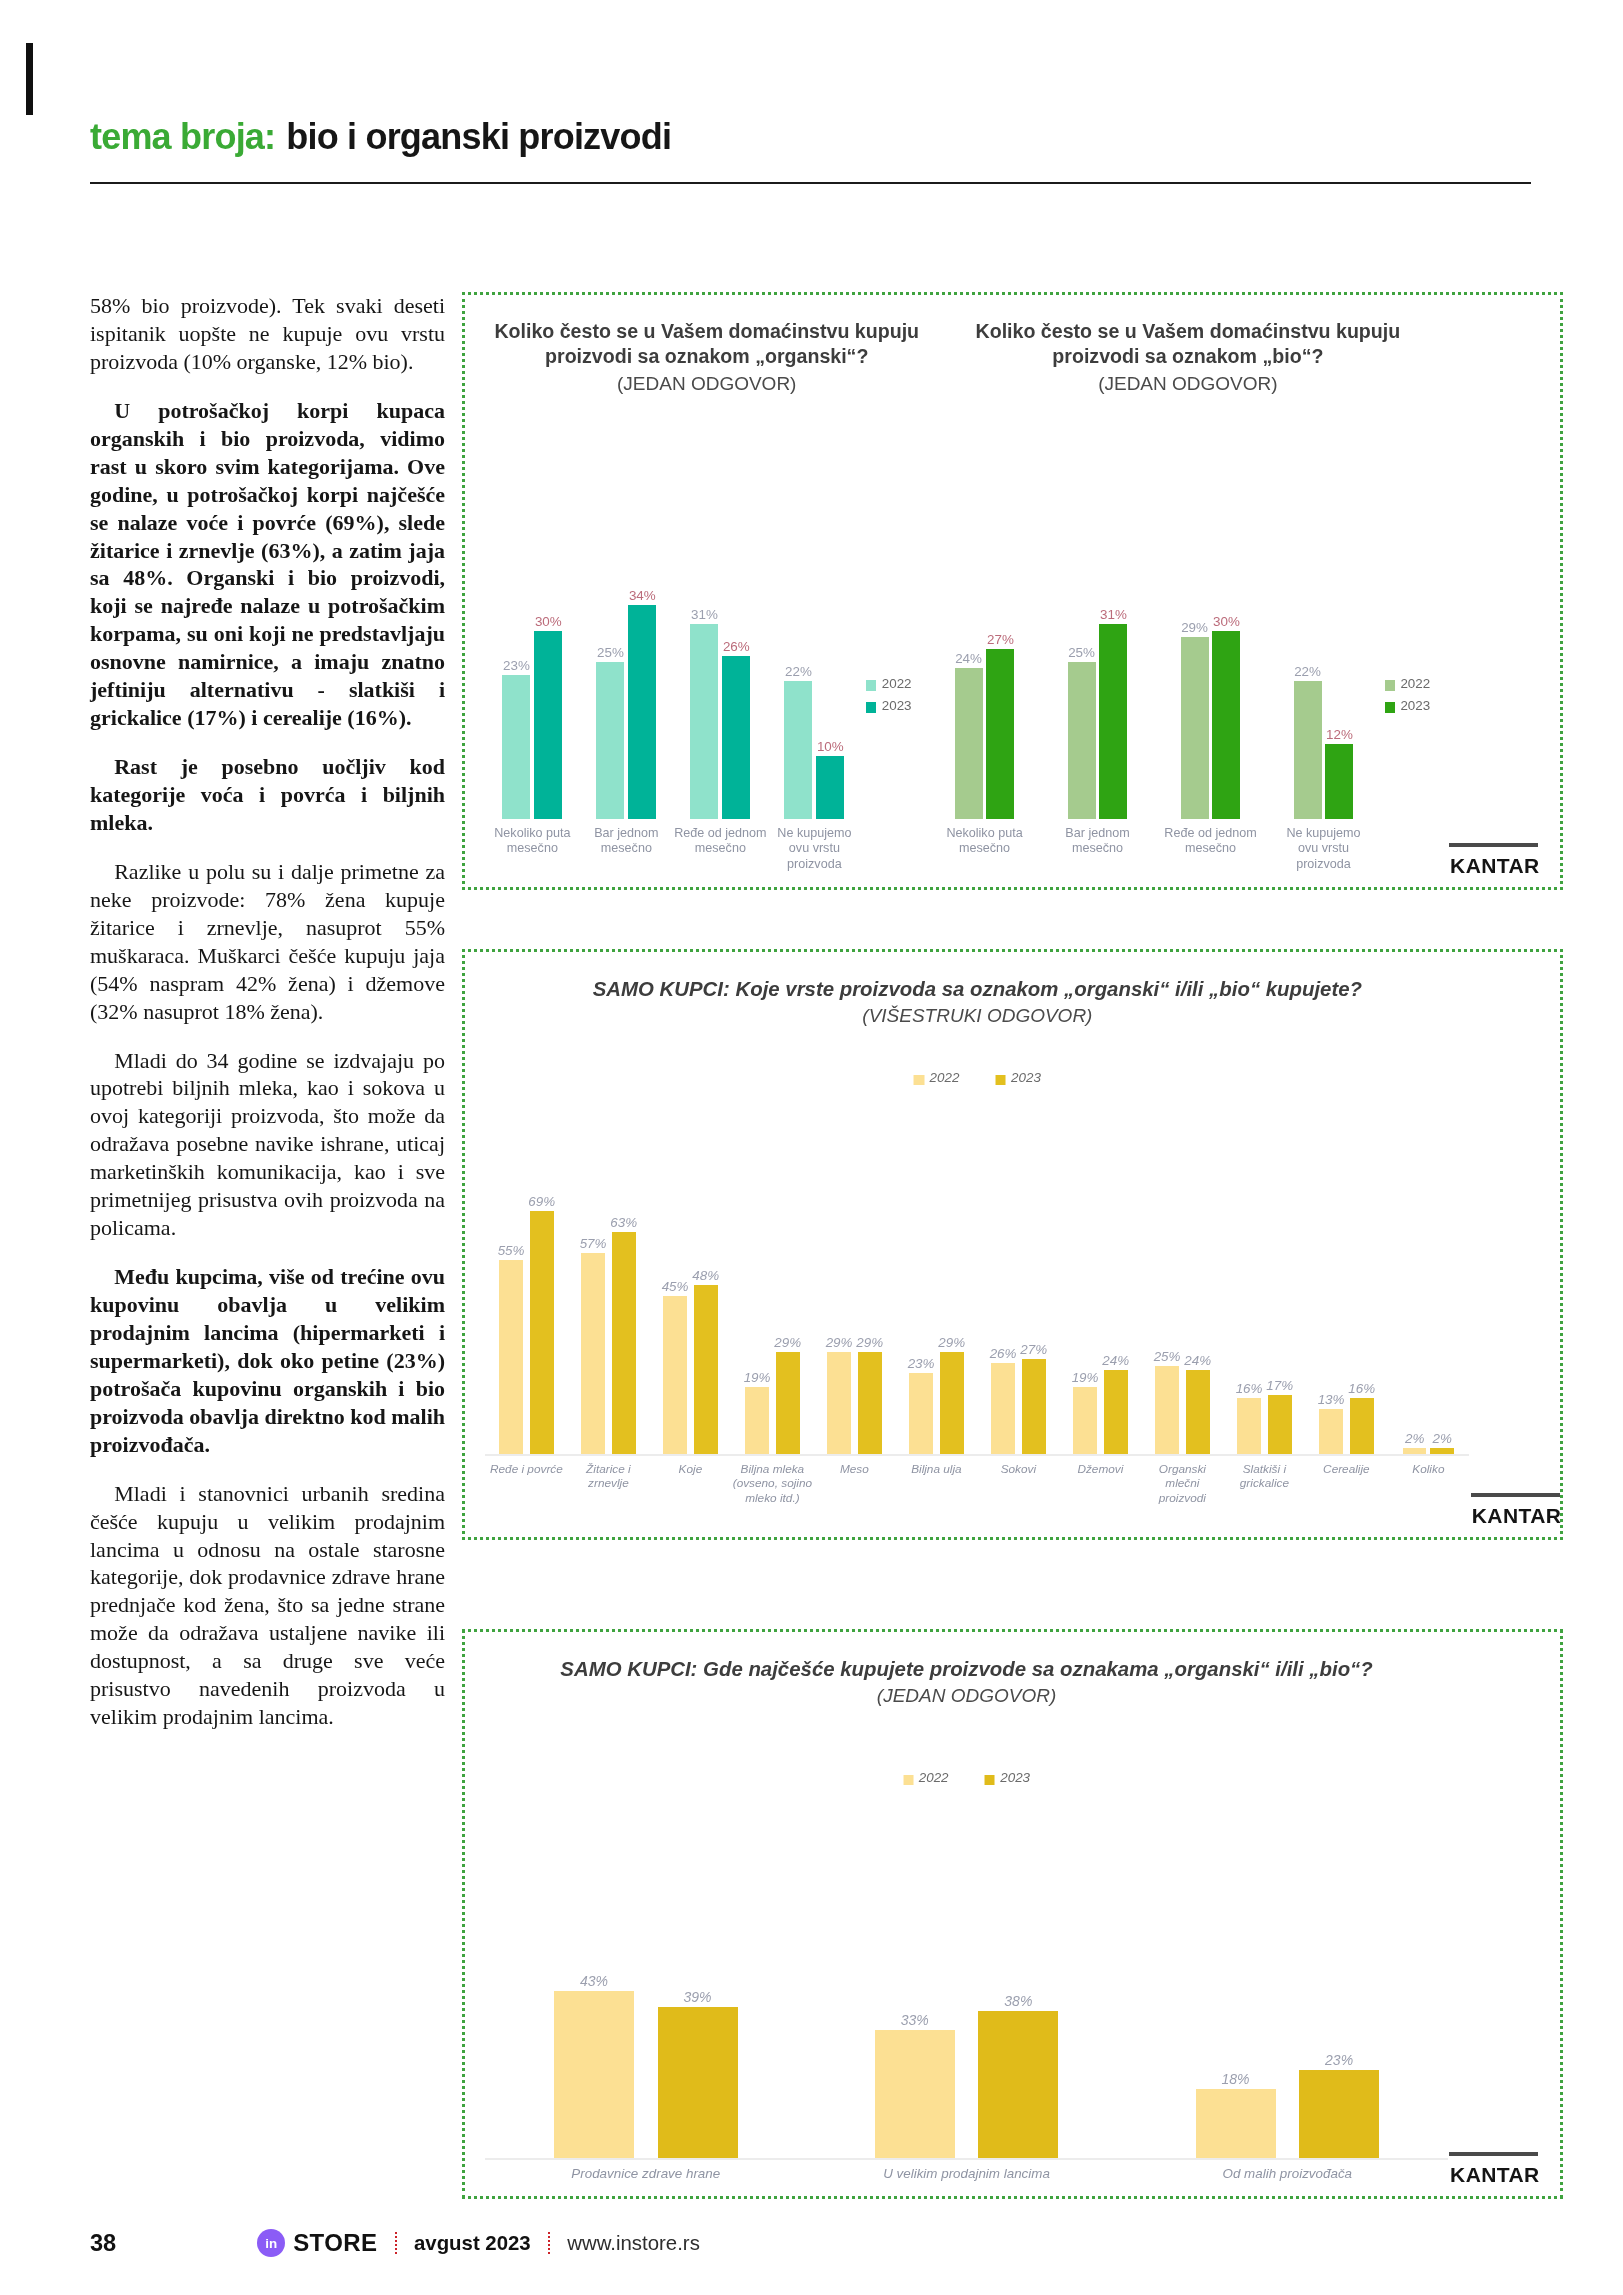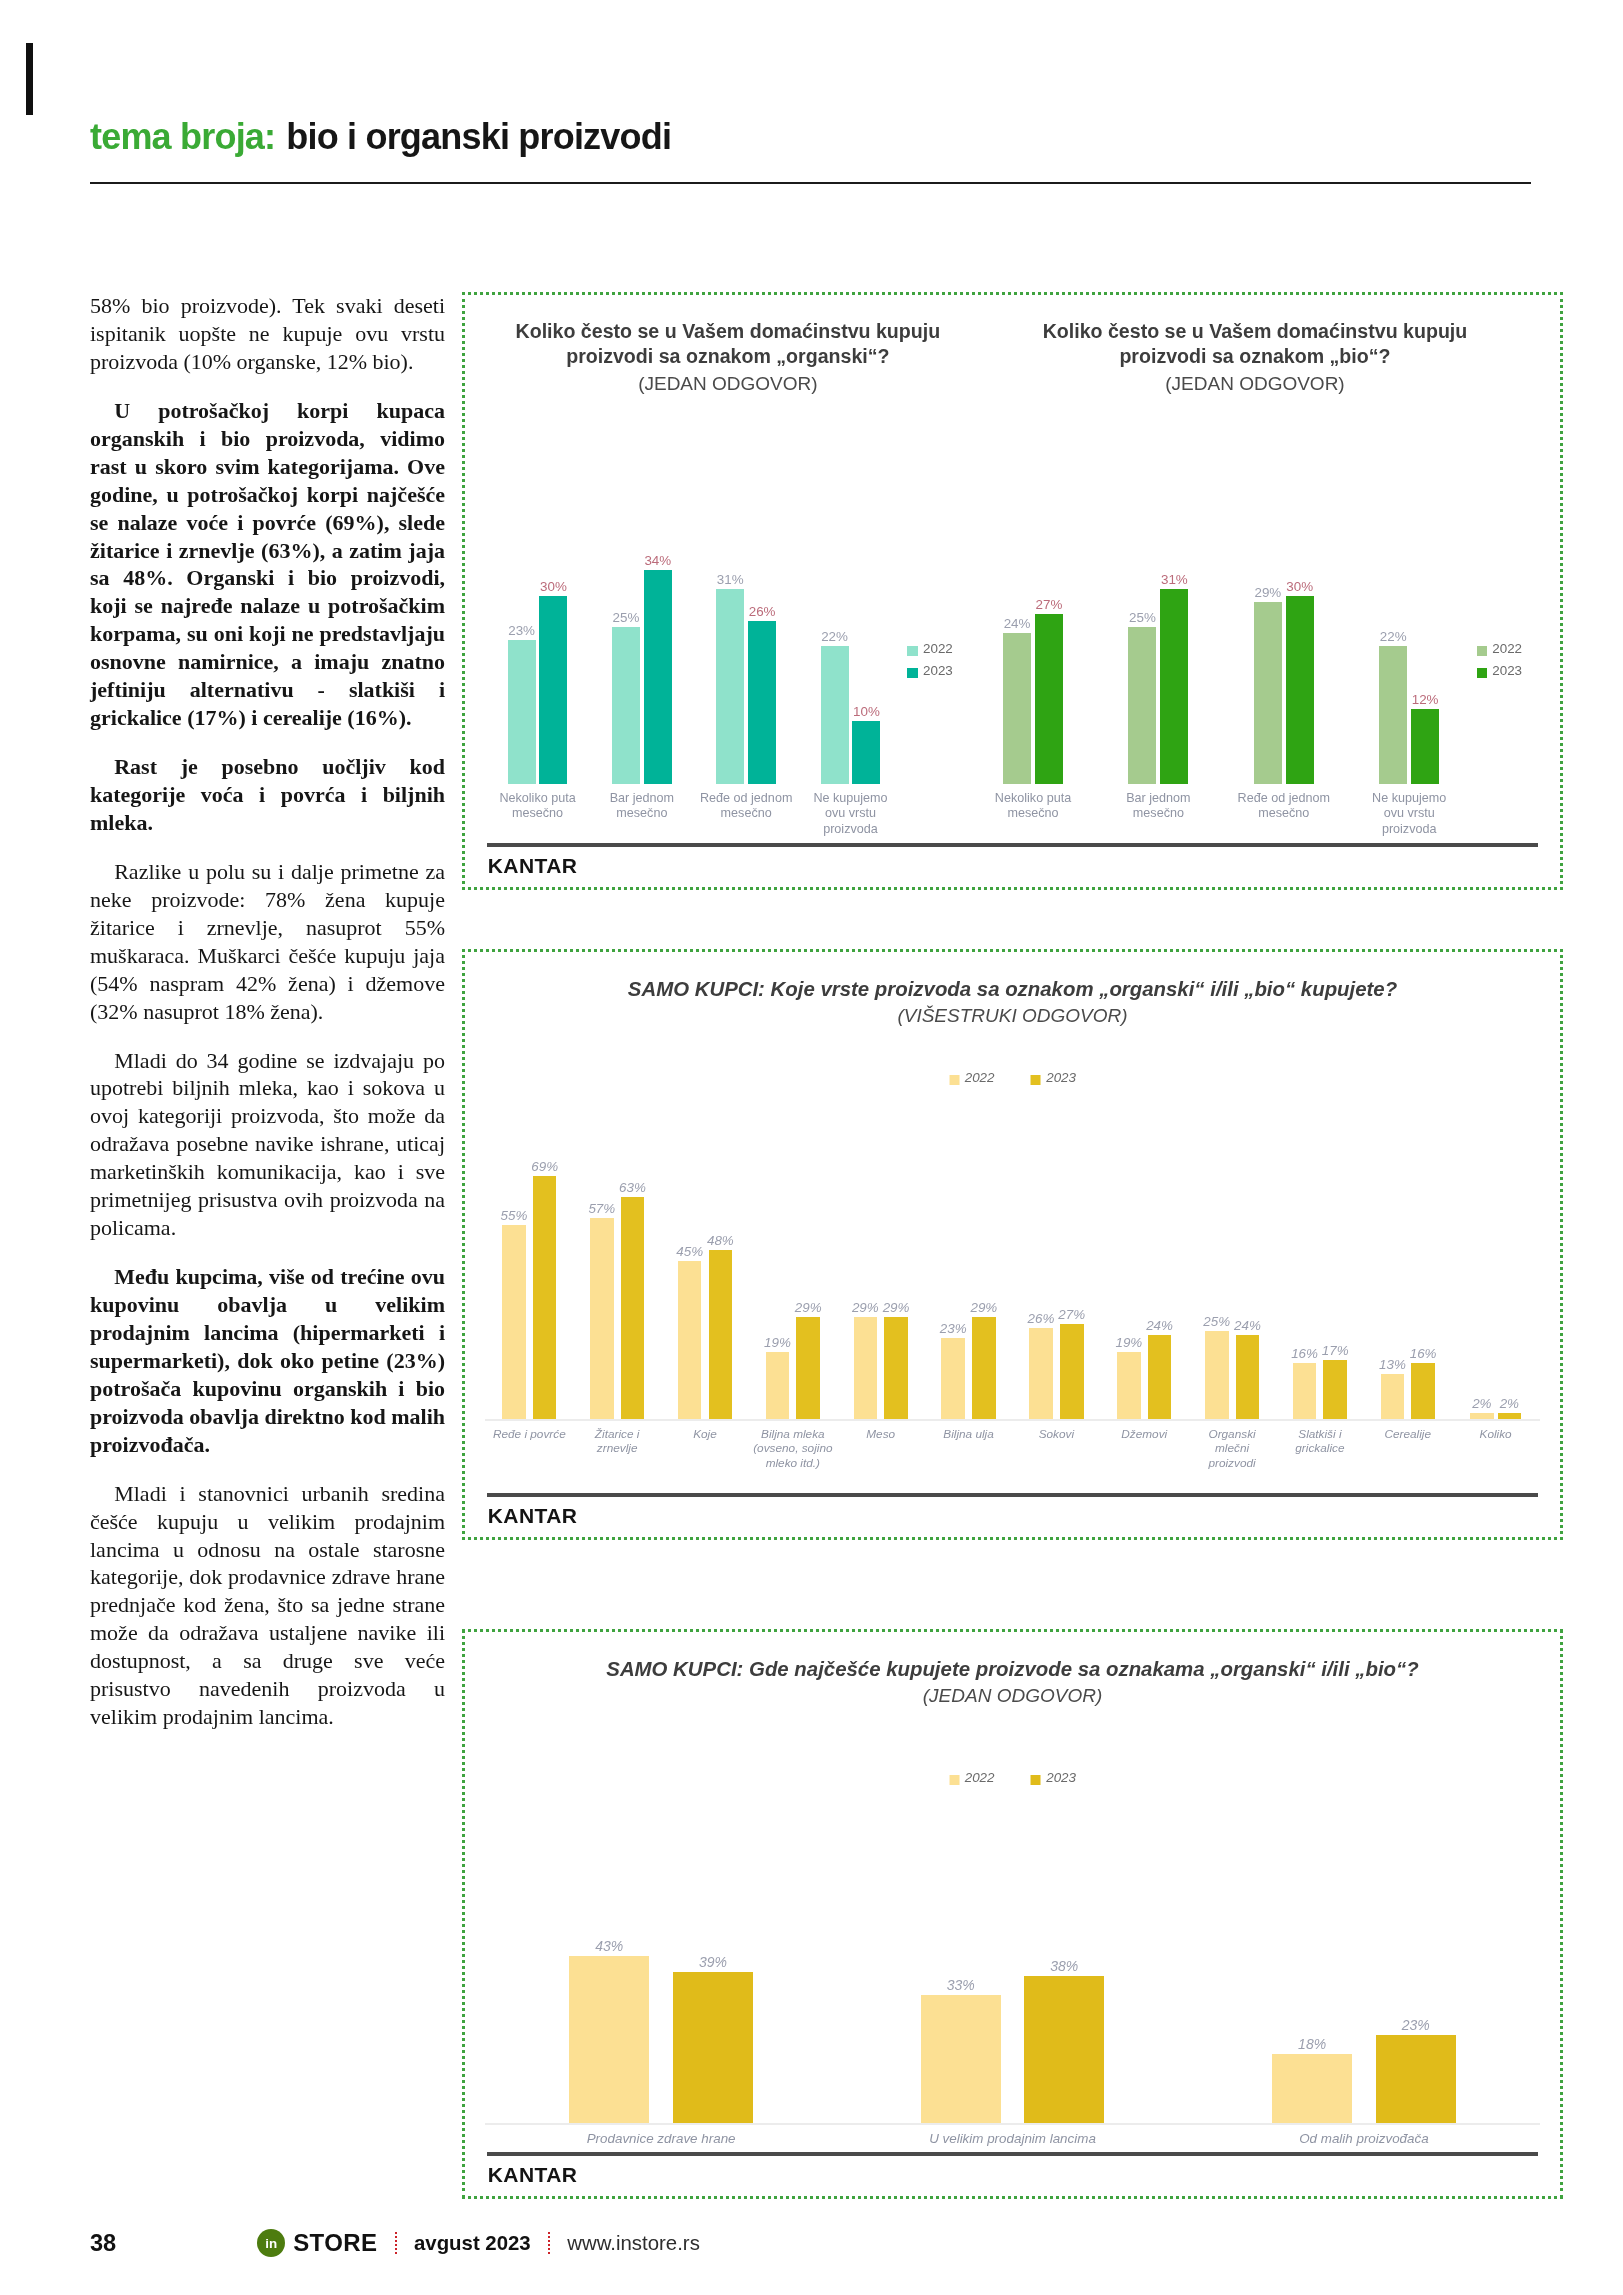--- a/index.html
+++ b/index.html
@@ -20,21 +20,21 @@
   .text-col{position:absolute;left:90px;top:292px;width:355px;
     font-family:"Liberation Serif", serif;font-size:22px;line-height:1.27;
     text-align:justify;color:#161616;}
   .text-col p{margin:0 0 21px 0;text-indent:1.1em;}
   .text-col p:first-child{text-indent:0;}
   .text-col p.bold{font-weight:bold;}
 
   
   .panels{position:absolute;left:462px;top:292px;width:1101px;}
   .panel{box-sizing:border-box;border:3.1px dotted #3fa33f;background:#fff;
-    display:flex;flex-direction:column;padding:12.6px 20.4px 9.4px 20.4px;position:relative;}
+    display:flex;flex-direction:row;padding:12.6px 20.4px 9.4px 20.4px;position:relative;}
   .panel-1{height:598px;margin-bottom:59px;}
   .panel-2{height:591px;margin-bottom:89px;}
   .panel-3{height:570px;}
 
   .charts-row{display:flex;flex:1;min-height:0;}
   .chart{display:flex;flex-direction:column;min-height:0;}
   .chart-0{width:46%;}
   .chart-1{width:54%;}
   .chart-2,.chart-3{flex:1;font-style:italic;}
 
@@ -71,21 +71,21 @@
   .legend-text{font-size:13.4px;color:#6a6a6a;}
 
   .kantar{margin-top:auto;}
   .kantar-rule{height:3.9px;background:#4a4a4a;margin:0 1.6px 7px 1.6px;}
   .kantar-label{font-weight:bold;font-size:21px;color:#141414;letter-spacing:0.4px;padding-left:2.4px;}
 
   
   .page-footer{position:absolute;left:90px;top:2229px;display:flex;align-items:center;}
   .page-num{font-weight:bold;font-size:23.6px;color:#111;}
   .logo-group{display:flex;align-items:center;margin-left:141px;gap:7.9px;}
-  .logo-circle{width:28px;height:28px;border-radius:50%;background:#4d7c0f;color:#fff;
+  .logo-circle{width:28px;height:28px;border-radius:50%;background:#8b5cf6;color:#fff;
     font-weight:bold;font-size:13.4px;display:flex;align-items:center;justify-content:center;}
   .logo-store{font-weight:bold;font-size:24px;color:#111;letter-spacing:0.4px;}
   .footer-sep{border-left:2.4px dotted #cc2229;height:22px;margin:0 9.4px;}
   .footer-issue{font-weight:bold;font-size:20.4px;color:#111;}
   .footer-site{font-size:20.4px;color:#2e2e2e;}
 </style>
 </head>
 <body>
 
 <div class="corner-mark"></div>

